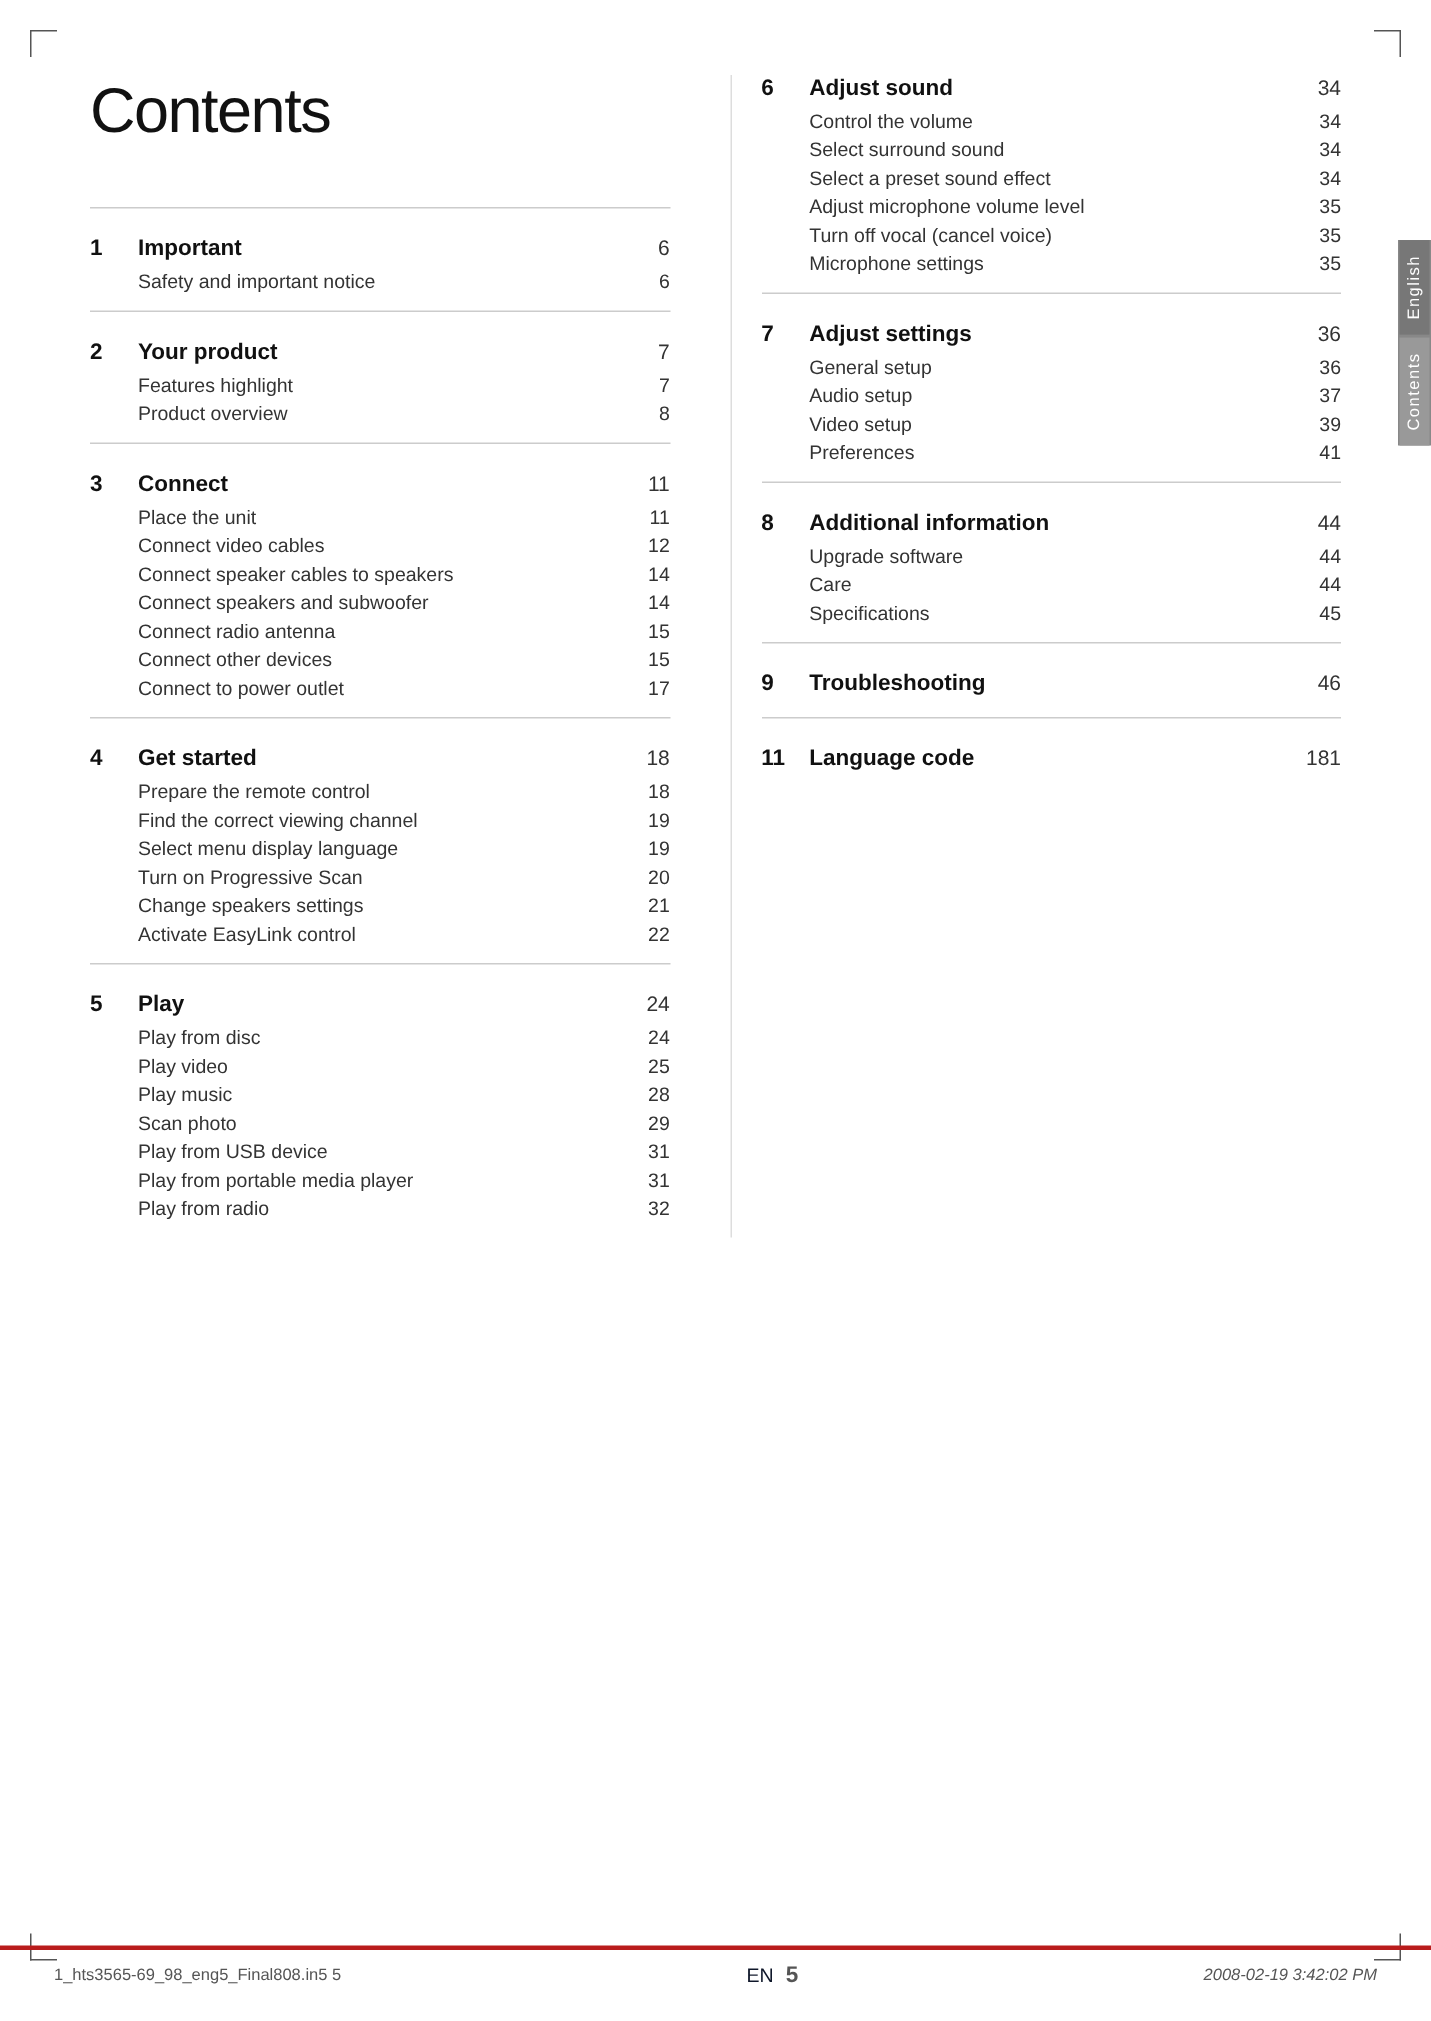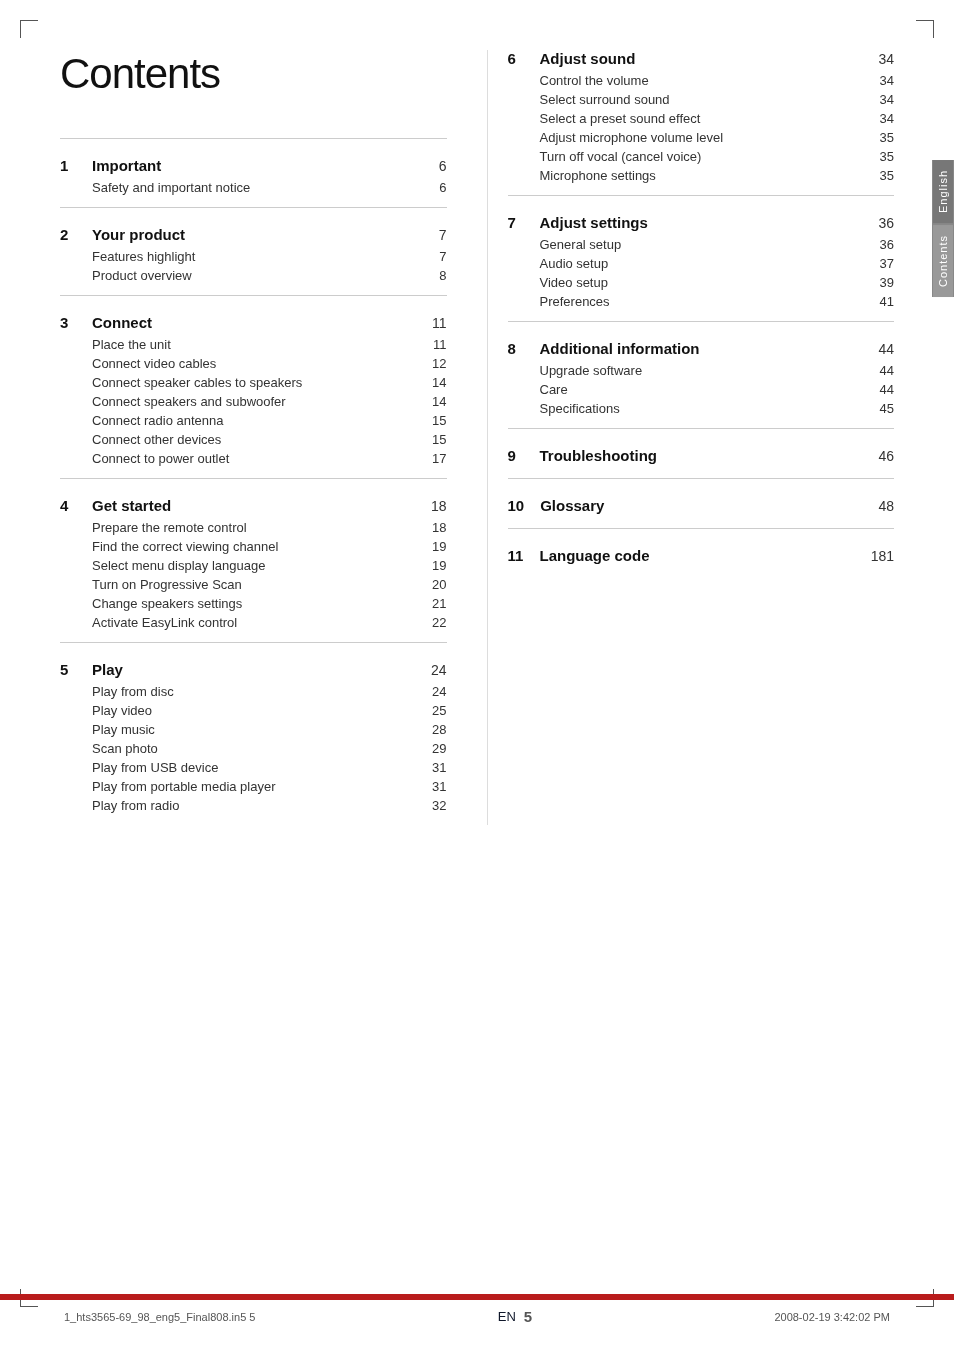--- a/index.html
+++ b/index.html
@@ -161,24 +161,24 @@
 
     
     .page-footer {
       position: absolute;
       bottom: 22px;
       left: 0;
       right: 0;
       display: flex;
       justify-content: space-between;
       align-items: center;
-      padding: 0 64px;
+      padding: 0 36px;
       font-size: 11px;
       color: #555;
-      border-top: 6px solid #b91c1c;
+      border-top: 3px solid #b91c1c;
       padding-top: 8px;
     }
 
     .footer-filename {
       font-size: 11px;
       color: #555;
     }
 
     .footer-page-info {
       display: flex;
@@ -195,20 +195,21 @@
     }
 
     .footer-pagenum {
       font-size: 15px;
       font-weight: bold;
     }
 
     .footer-timestamp {
       font-size: 11px;
       color: #555;
+      font-style: italic;
     }
   </style>
 </head>
 <body>
 
 <div class="page-wrapper">
 
   <div class="corner-tl"></div>
   <div class="corner-tr"></div>
   <div class="corner-bl"></div>
@@ -479,30 +480,20 @@
         <hr class="section-divider">
         <div class="section-header">
           <div class="section-header-left">
             <span class="section-num">9</span>
             <span class="section-title">Troubleshooting</span>
           </div>
           <span class="section-page">46</span>
         </div>
       </div>
 
-      <div class="toc-section">
-        <hr class="section-divider">
-        <div class="section-header">
-          <div class="section-header-left">
-            <span class="section-num">10</span>
-            <span class="section-title">Glossary</span>
-          </div>
-          <span class="section-page">48</span>
-        </div>
-      </div>
 
       <div class="toc-section">
         <hr class="section-divider">
         <div class="section-header">
           <div class="section-header-left">
             <span class="section-num">11</span>
             <span class="section-title">Language code</span>
           </div>
           <span class="section-page">181</span>
         </div>

